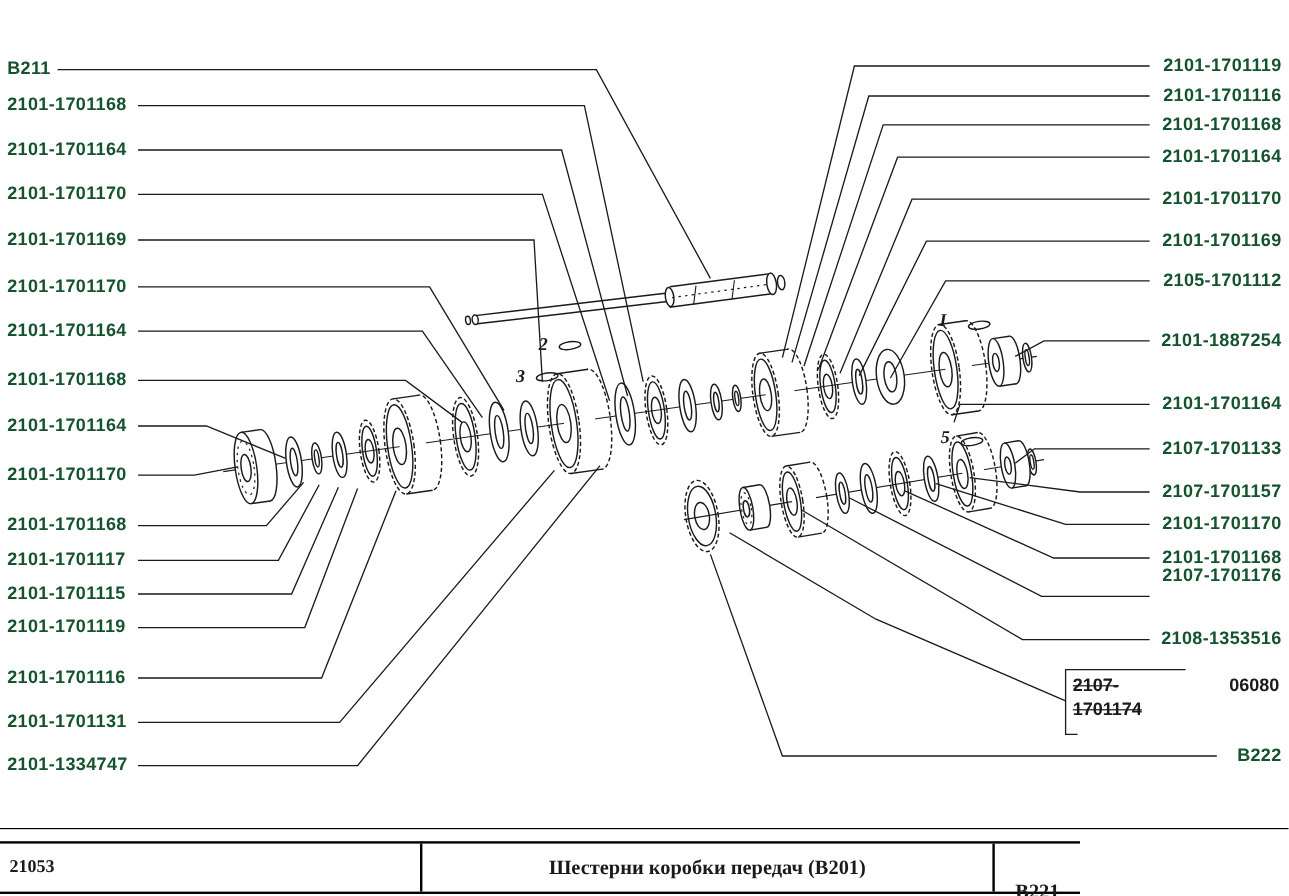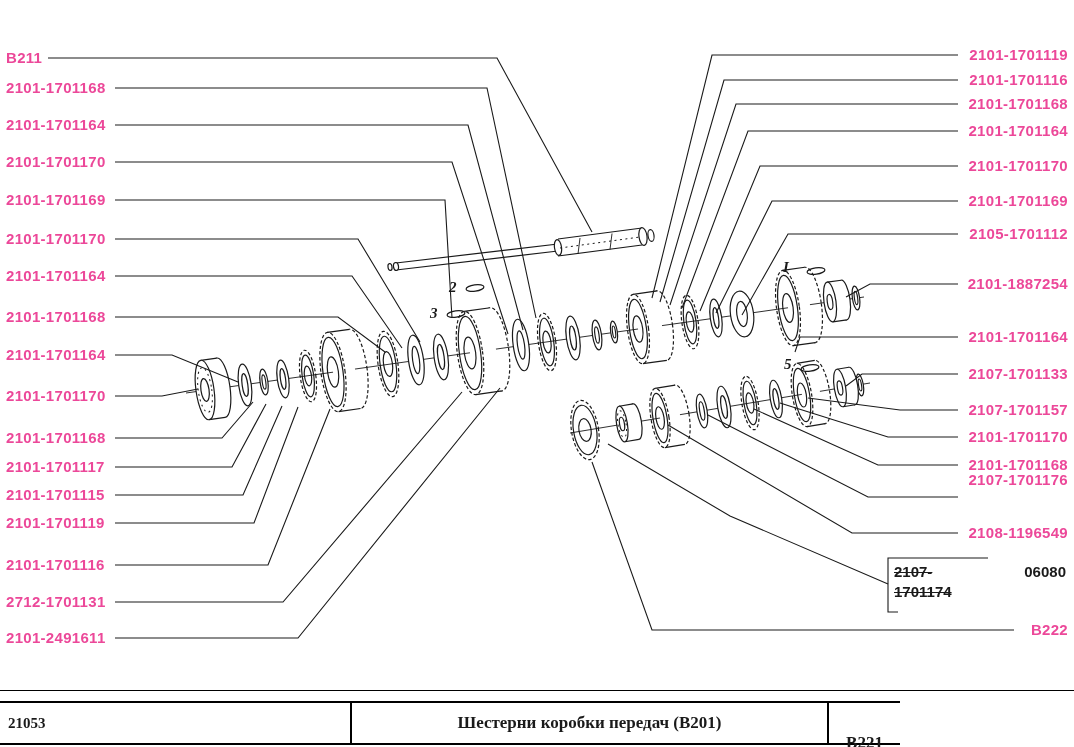--- a/index.html
+++ b/index.html
@@ -1,20 +1,20 @@
 <!DOCTYPE html>
 <html><head>
 <meta charset="utf-8">
 <style>
   html,body{margin:0;padding:0;background:#fff;}
   .page{position:relative;width:1074px;height:747px;background:#fff;overflow:hidden;
         font-family:"Liberation Sans",sans-serif;color:#1a1a1a;}
   svg{position:absolute;left:0;top:0;}
   .lbl{position:absolute;font:600 15px/20px "Liberation Sans",sans-serif;
-       color:#ec4899;letter-spacing:.3px;white-space:nowrap;}
+       color:#14532d;letter-spacing:.3px;white-space:nowrap;}
   .r{right:6px;text-align:right;}
   .braket-row{position:absolute;left:894px;width:172px;display:flex;
        justify-content:center;font:600 15px/20px "Liberation Sans",sans-serif;gap:47px;}
   .strike{text-decoration:line-through;}
   .rule{position:absolute;left:0;top:690px;width:1074px;border-top:1.5px solid #000;}
   .footer{position:absolute;left:0;top:701px;width:900px;height:44px;box-sizing:border-box;
           border-top:2px solid #000;border-bottom:2px solid #000;display:flex;
           font-family:"Liberation Serif",serif;font-weight:bold;}
   .cell{display:flex;align-items:center;box-sizing:border-box;}
   .cell.c1{width:352px;border-right:2px solid #000;padding-left:8px;font-size:15px;}
@@ -220,38 +220,38 @@
   <div class="lbl" style="left:6px;top:229px">2101-1701170</div>
   <div class="lbl" style="left:6px;top:266px">2101-1701164</div>
   <div class="lbl" style="left:6px;top:307px">2101-1701168</div>
   <div class="lbl" style="left:6px;top:345px">2101-1701164</div>
   <div class="lbl" style="left:6px;top:386px">2101-1701170</div>
   <div class="lbl" style="left:6px;top:428px">2101-1701168</div>
   <div class="lbl" style="left:6px;top:457px">2101-1701117</div>
   <div class="lbl" style="left:6px;top:485px">2101-1701115</div>
   <div class="lbl" style="left:6px;top:513px">2101-1701119</div>
   <div class="lbl" style="left:6px;top:555px">2101-1701116</div>
-  <div class="lbl" style="left:6px;top:592px">2712-1701131</div>
-  <div class="lbl" style="left:6px;top:628px">2101-2491611</div>
+  <div class="lbl" style="left:6px;top:592px">2101-1701131</div>
+  <div class="lbl" style="left:6px;top:628px">2101-1334747</div>
 
   <div class="lbl r" style="top:45px">2101-1701119</div>
   <div class="lbl r" style="top:70px">2101-1701116</div>
   <div class="lbl r" style="top:94px">2101-1701168</div>
   <div class="lbl r" style="top:121px">2101-1701164</div>
   <div class="lbl r" style="top:156px">2101-1701170</div>
   <div class="lbl r" style="top:191px">2101-1701169</div>
   <div class="lbl r" style="top:224px">2105-1701112</div>
   <div class="lbl r" style="top:274px">2101-1887254</div>
   <div class="lbl r" style="top:327px">2101-1701164</div>
   <div class="lbl r" style="top:364px">2107-1701133</div>
   <div class="lbl r" style="top:400px">2107-1701157</div>
   <div class="lbl r" style="top:427px">2101-1701170</div>
   <div class="lbl r" style="top:455px">2101-1701168</div>
   <div class="lbl r" style="top:470px">2107-1701176</div>
-  <div class="lbl r" style="top:523px">2108-1196549</div>
+  <div class="lbl r" style="top:523px">2108-1353516</div>
 
   <div class="braket-row" style="top:562px">
     <span class="strike">2107-1701174</span>
     <span>06080</span>
   </div>
 
   <div class="lbl r" style="top:620px">В222</div>
 
   <div class="rule"></div>
   <div class="footer">

